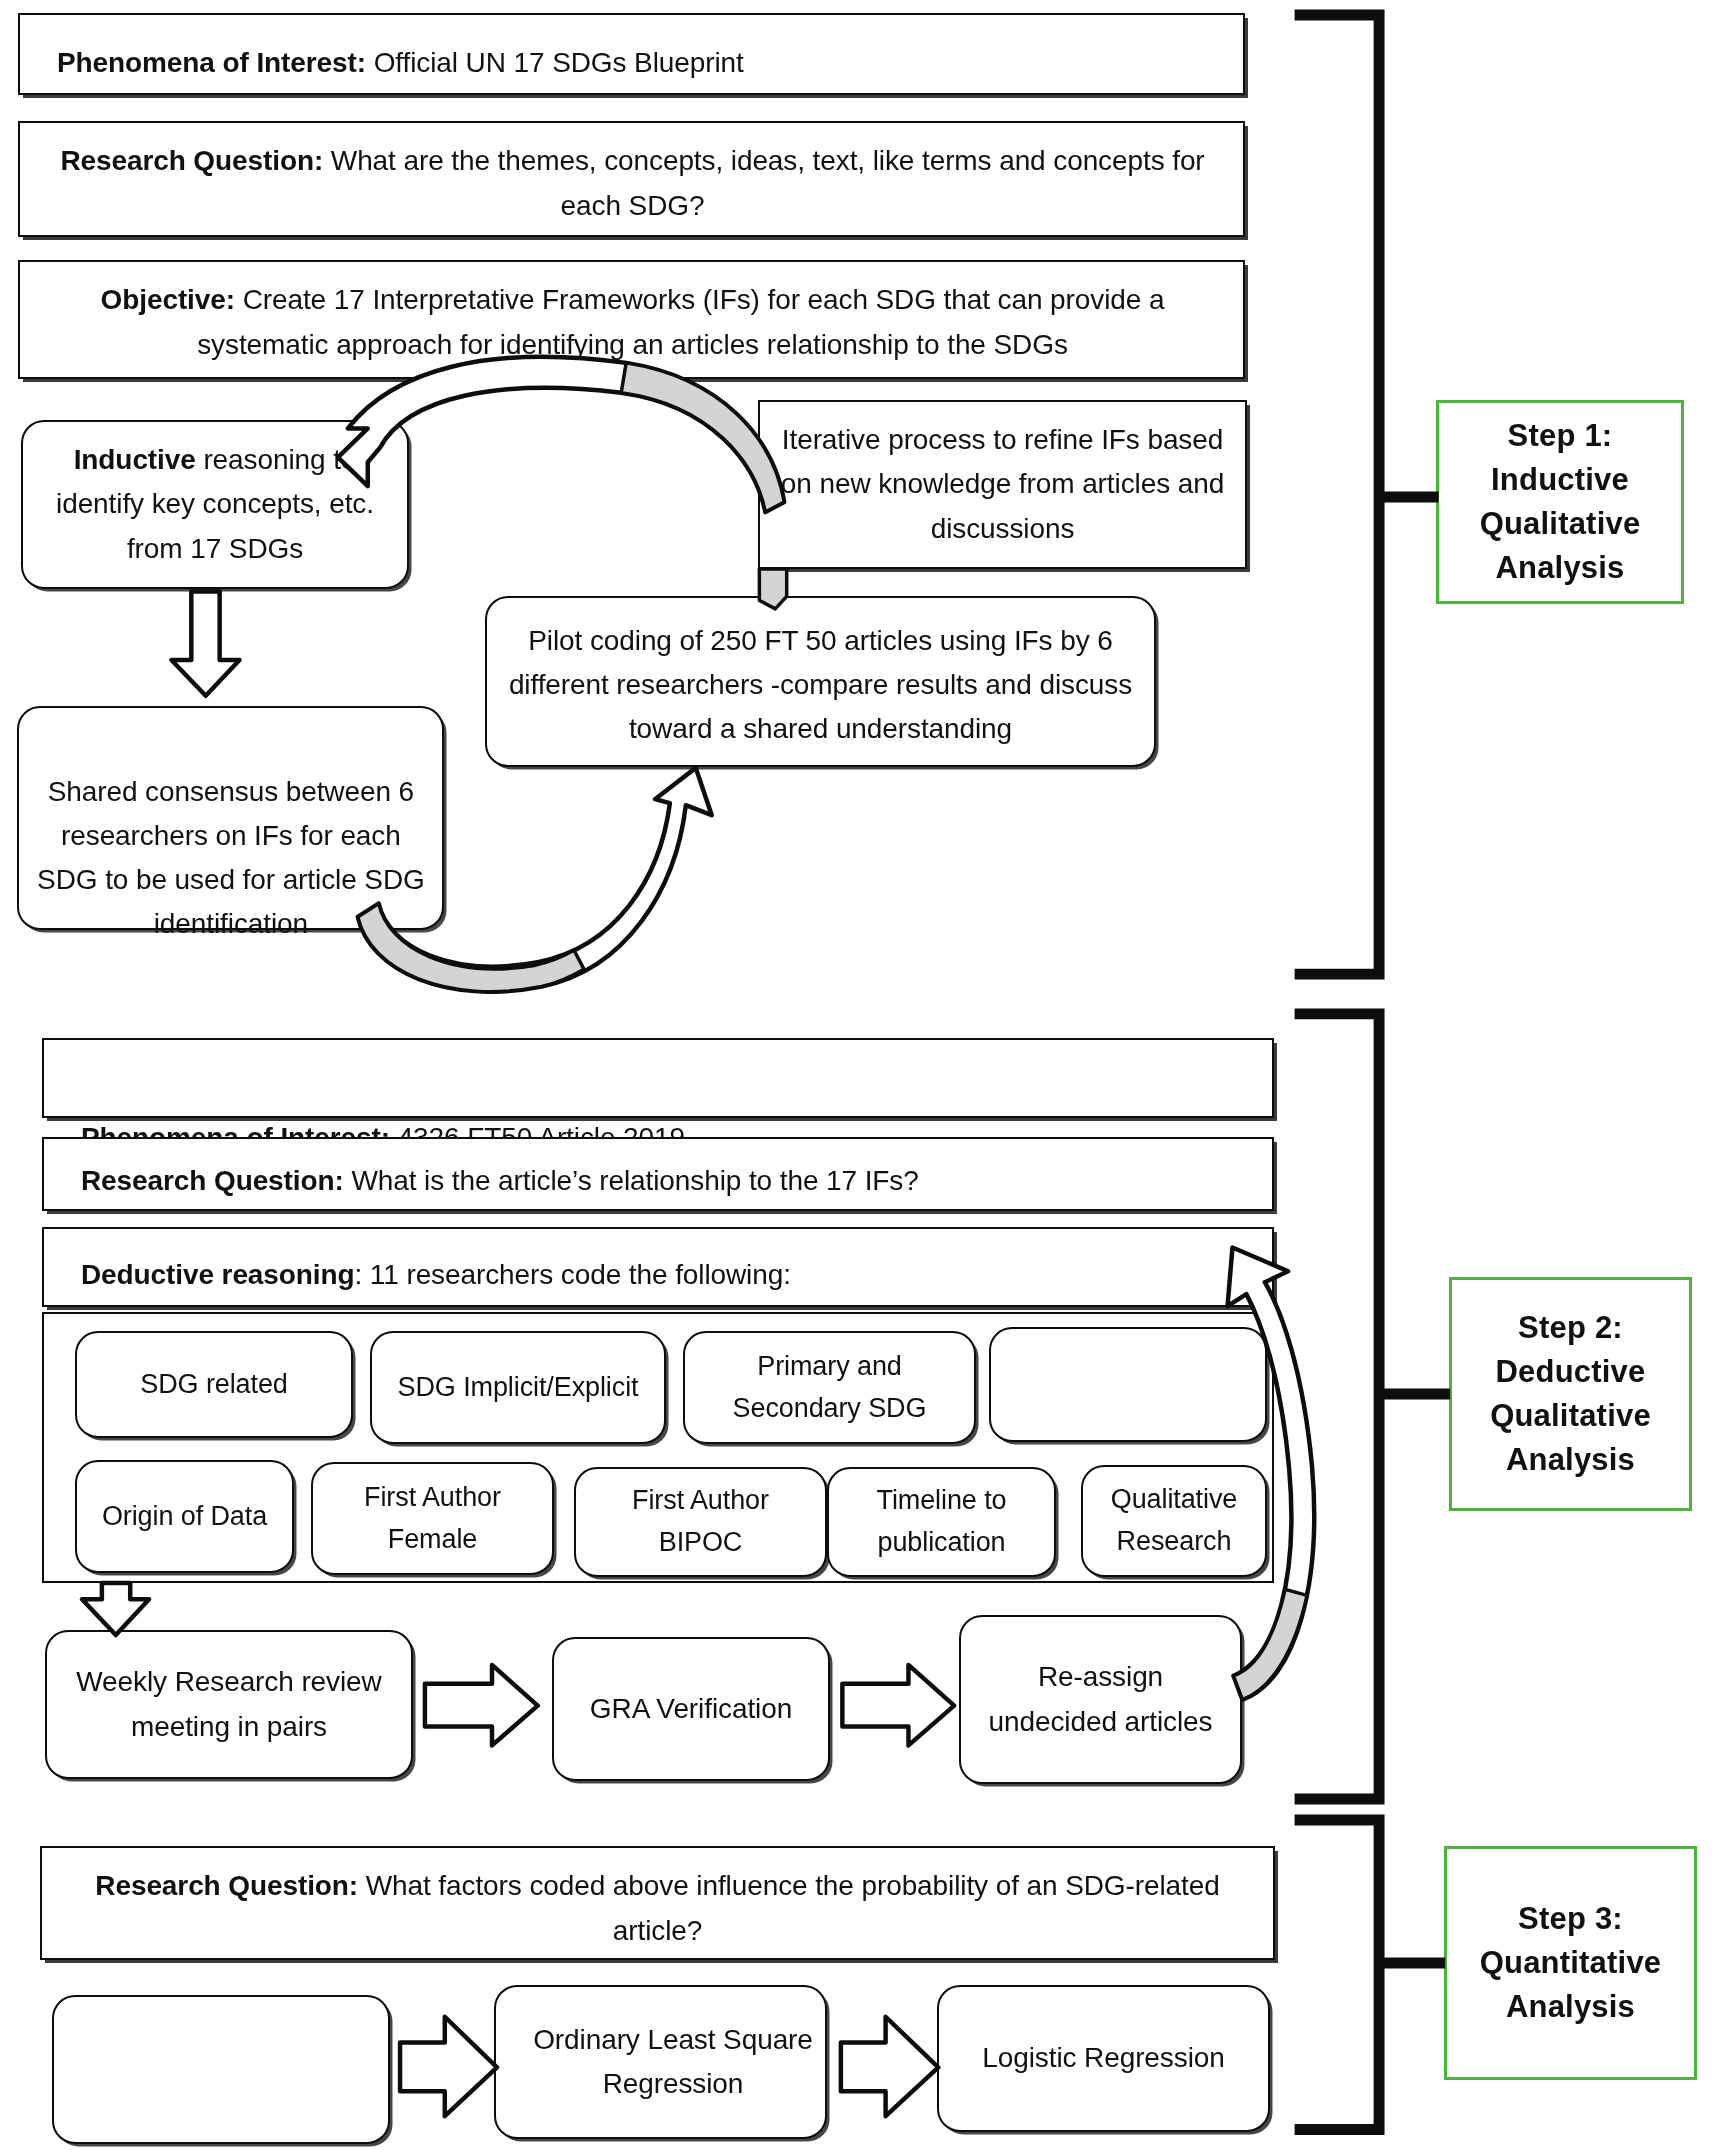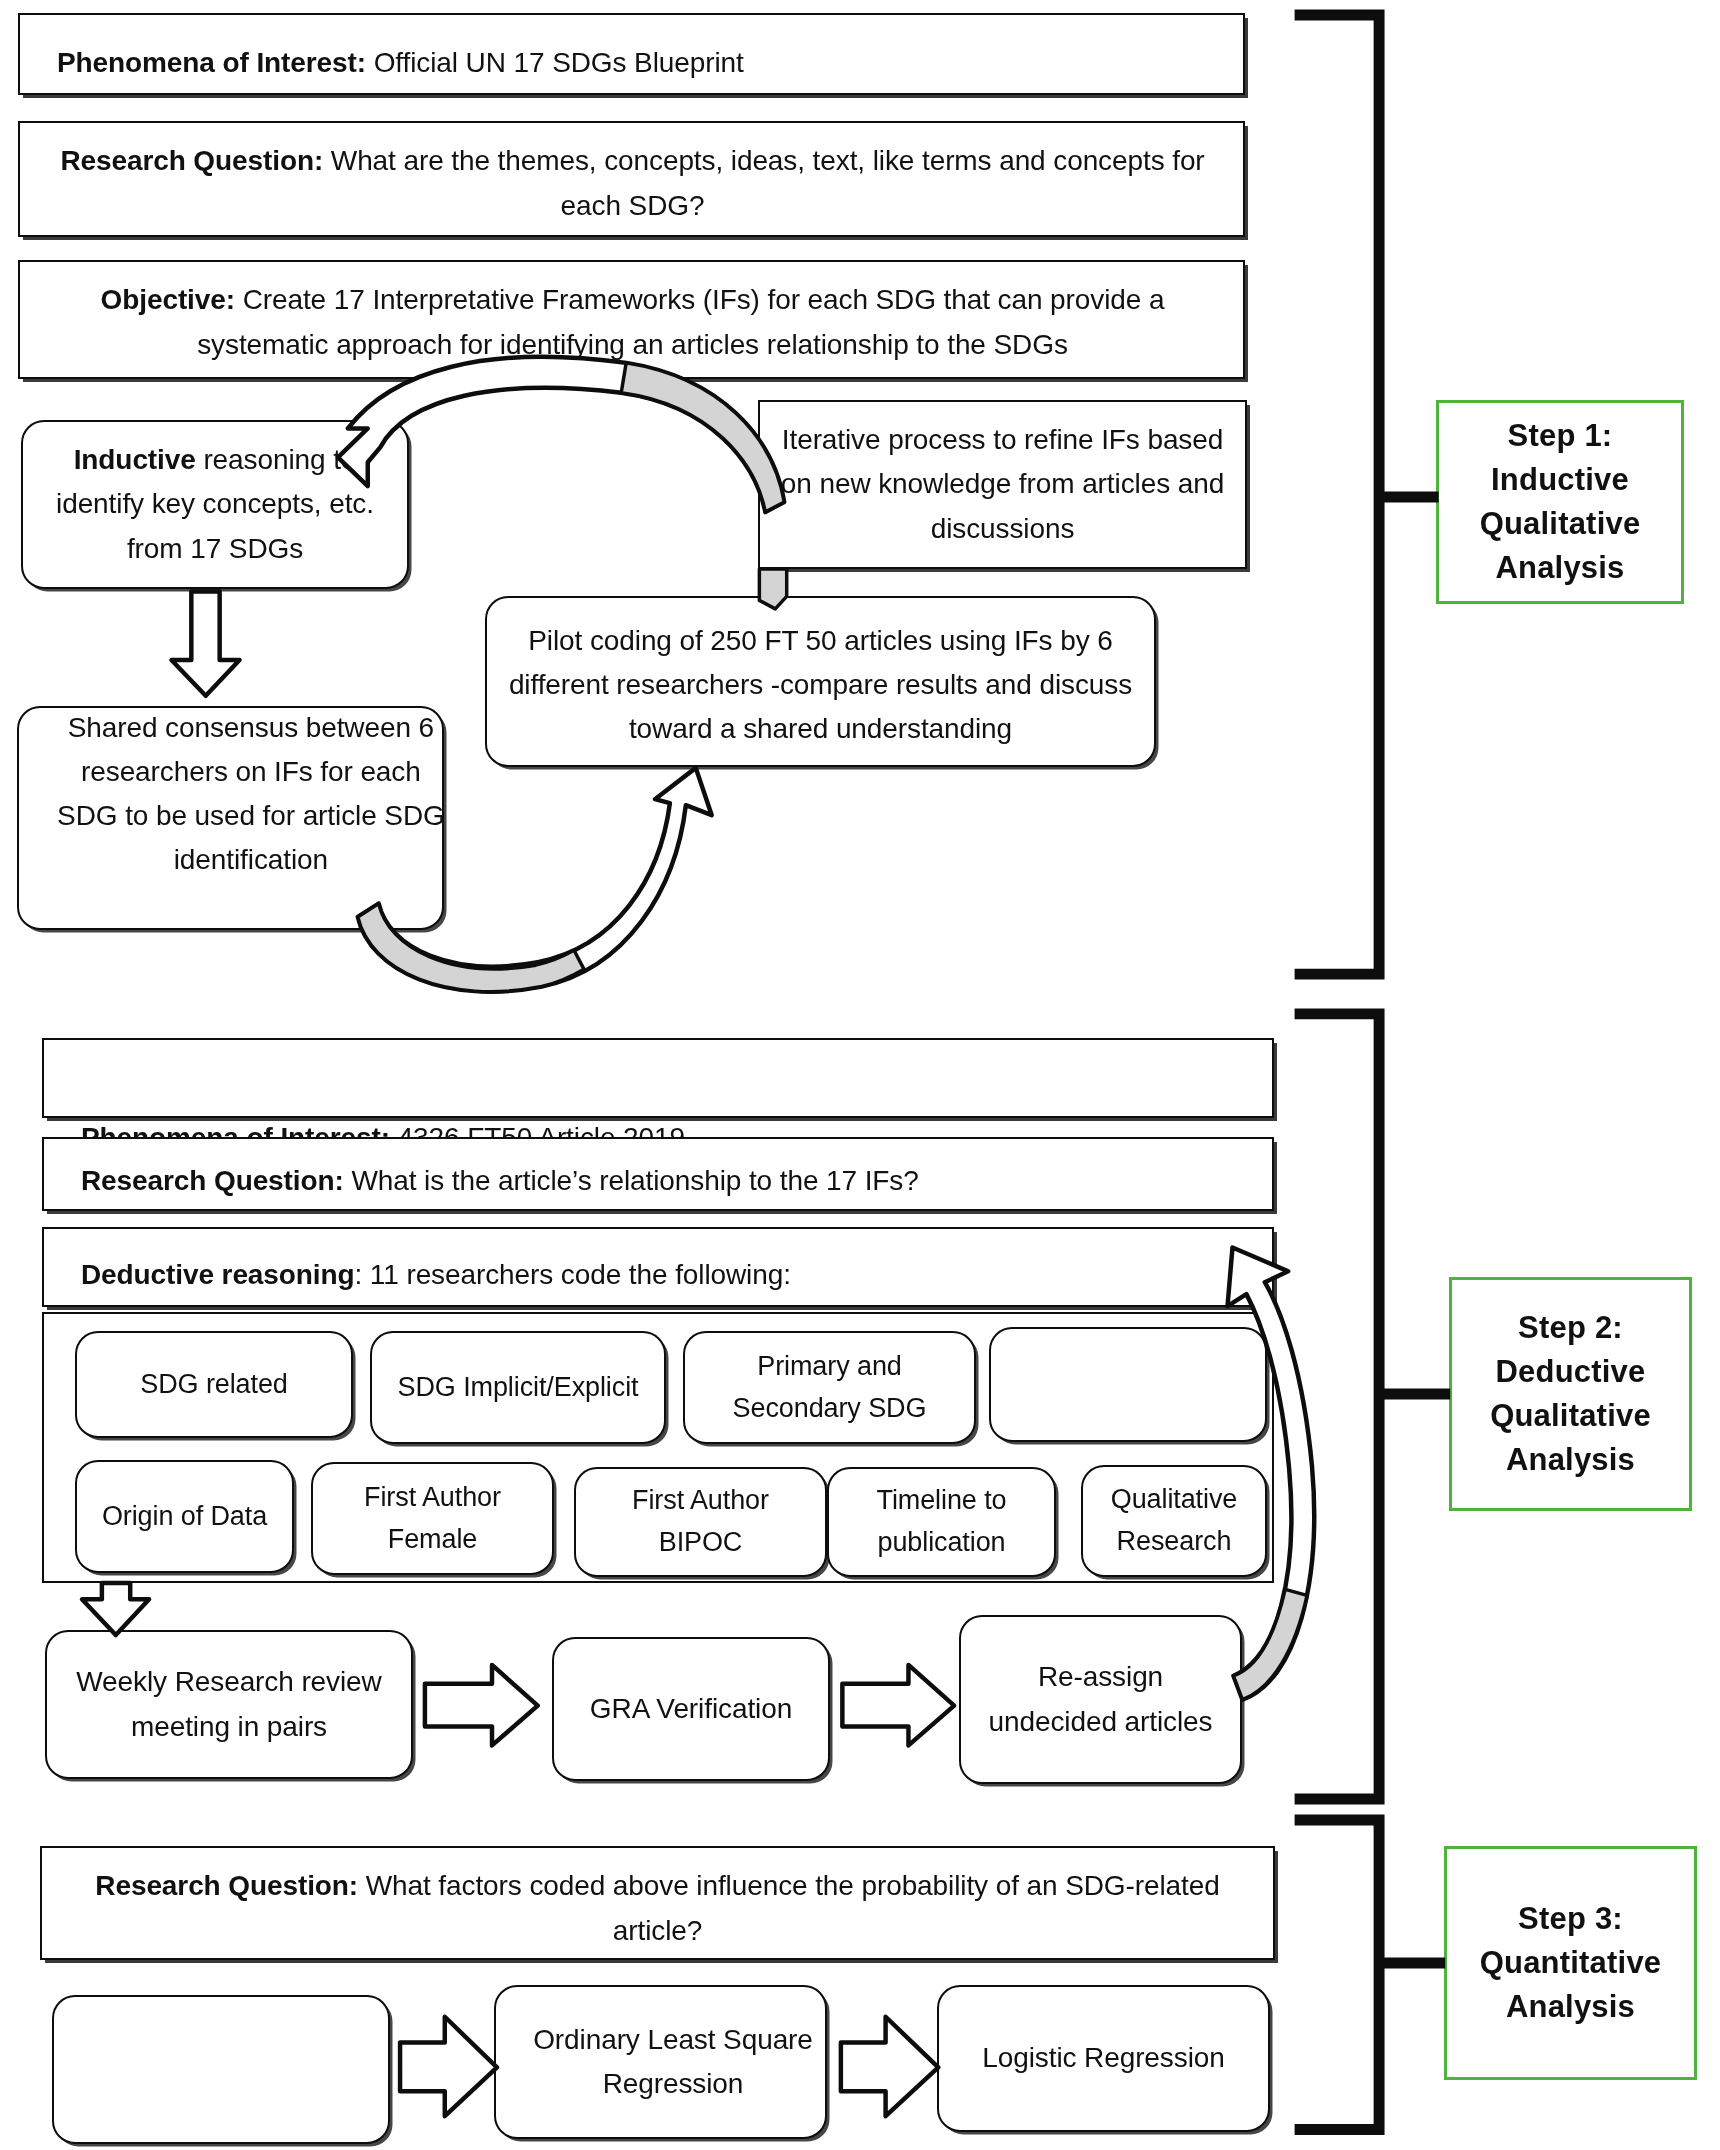--- a/index.html
+++ b/index.html
@@ -120,21 +120,21 @@
   <div class="txt body-txt" style="left:758px;top:400px;width:489px;height:169px;">
     <span>Iterative process to refine IFs based on new knowledge from articles and discussions</span>
   </div>
 
   <div class="rr-box" style="left:485px;top:596px;width:671px;height:171px;"></div>
   <div class="txt body-txt" style="left:485px;top:596px;width:671px;height:178px;">
     <span>Pilot coding of 250 FT 50 articles using IFs by 6 different researchers -compare results and discuss toward a shared understanding</span>
   </div>
 
   <div class="rr-box" style="left:17.4px;top:706px;width:427px;height:224px;"></div>
-  <div class="txt body-txt" style="left:17.4px;top:682px;width:427px;height:224px;margin-left:20px;">
+  <div class="txt body-txt" style="left:17.4px;top:746px;width:427px;height:224px;">
     <span>Shared consensus between 6 researchers on IFs for each SDG to be used for article SDG identification</span>
   </div>
 
   <div class="green-box" style="left:1436px;top:400px;width:248px;height:204px;">
     <div class="step-txt" style="white-space:pre-line;">Step 1:
 Inductive
 Qualitative
 Analysis</div>
   </div>
 

